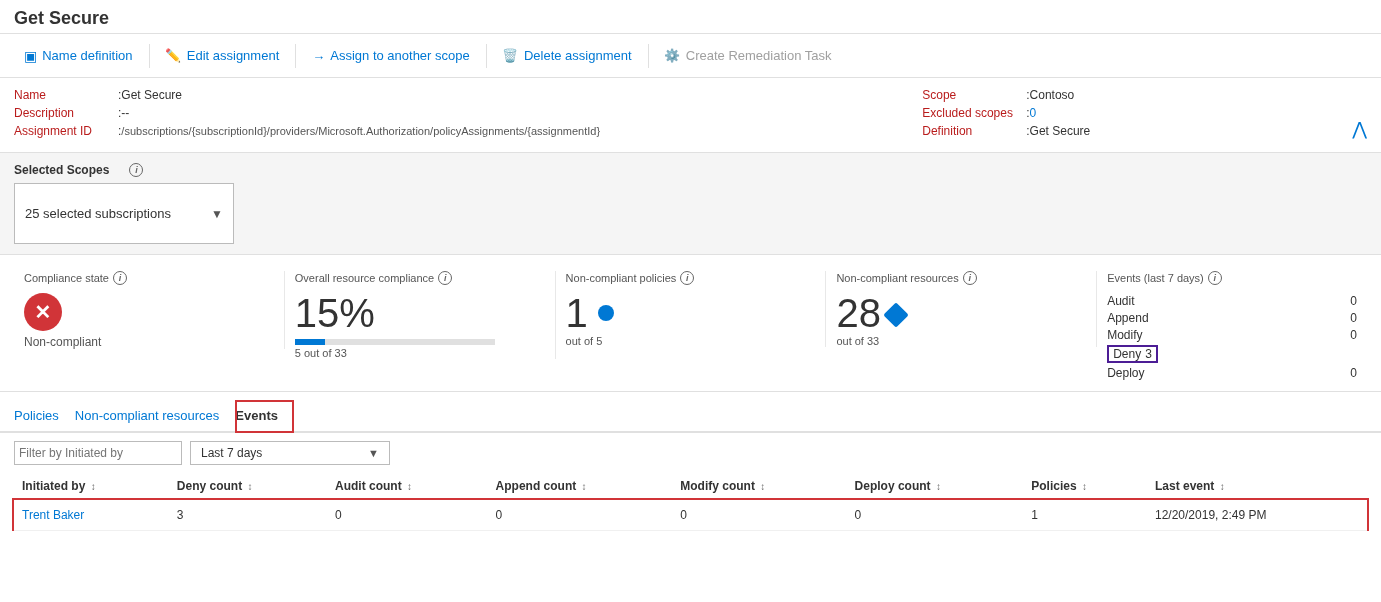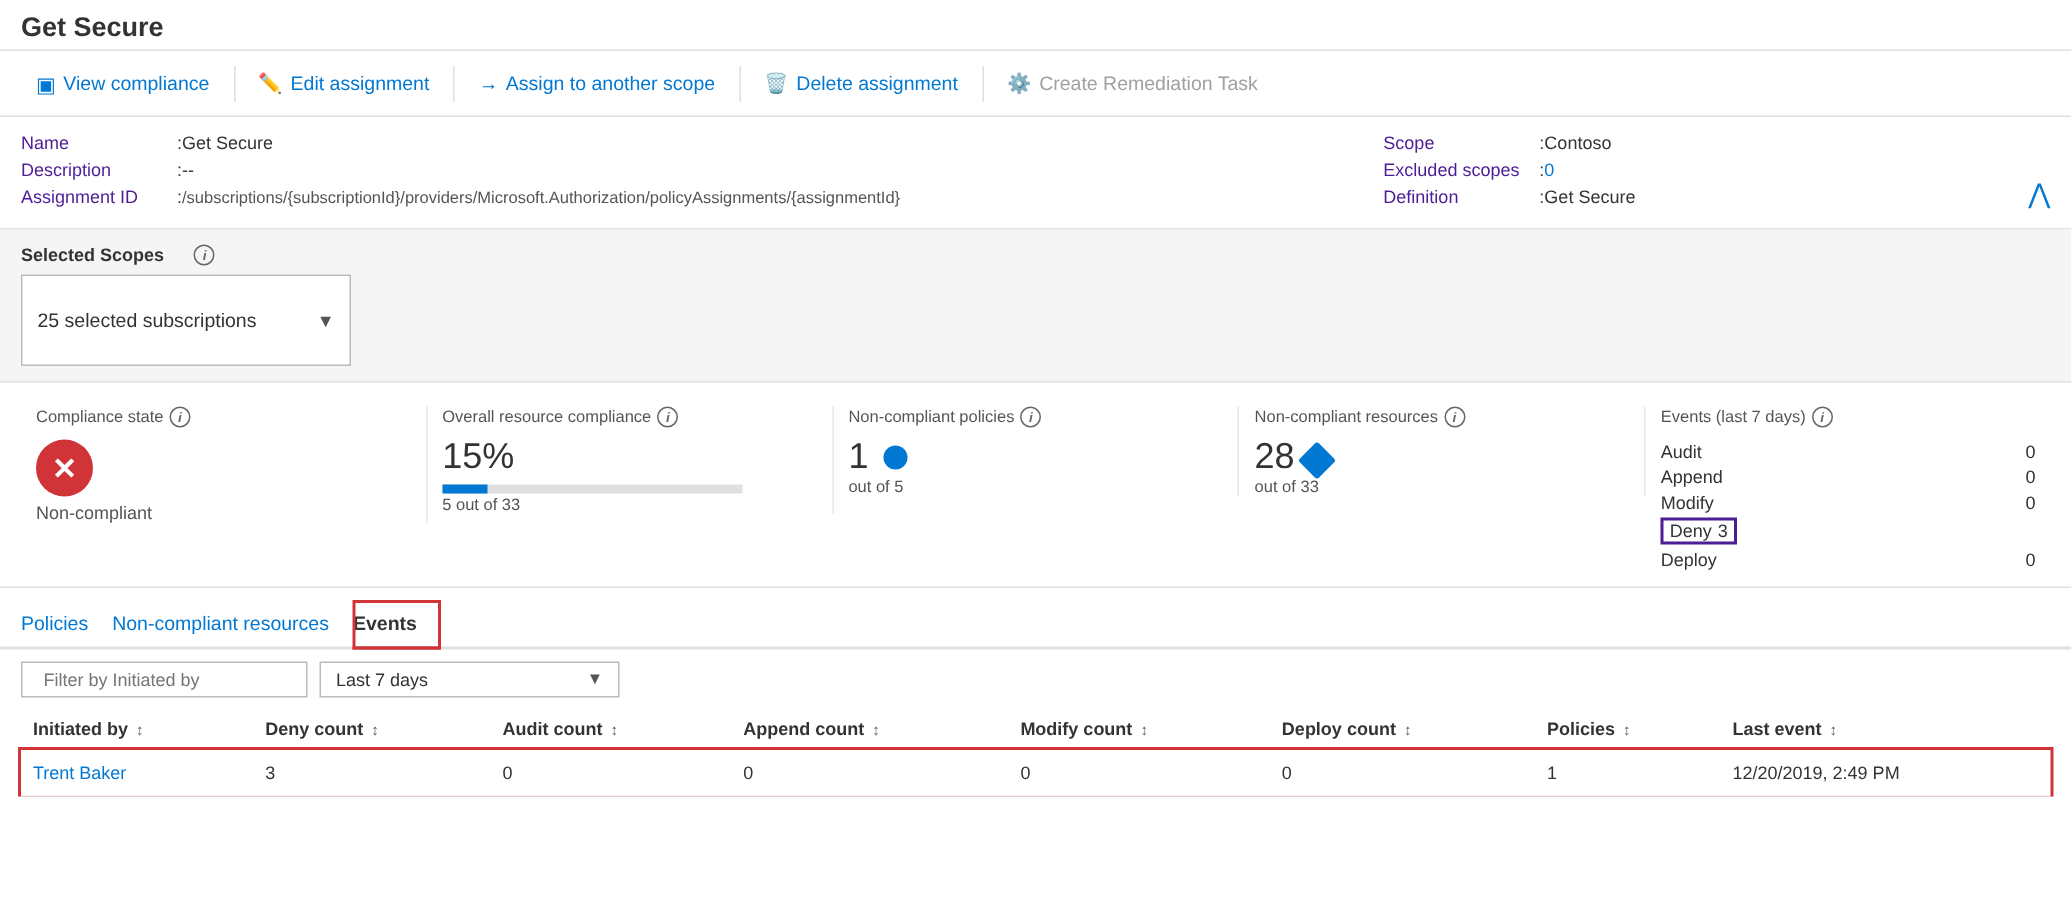--- a/index.html
+++ b/index.html
@@ -11,53 +11,53 @@
 
     .toolbar { display: flex; align-items: center; gap: 0; border-bottom: 1px solid #e0e0e0; padding: 0 10px; height: 44px; }
     .toolbar-btn { display: flex; align-items: center; gap: 5px; padding: 0 14px; height: 100%; border: none; background: transparent; cursor: pointer; font-size: 13px; color: #0078d4; text-decoration: none; white-space: nowrap; }
     .toolbar-btn.disabled { color: #a0a0a0; cursor: default; }
     .toolbar-separator { width: 1px; height: 24px; background: #e0e0e0; margin: 0 2px; }
 
     .metadata-section { display: flex; padding: 10px 14px; border-bottom: 1px solid #e0e0e0; gap: 20px; }
     .metadata-left { flex: 1; }
     .metadata-right { flex: 0 0 400px; }
     .meta-row { display: flex; margin-bottom: 4px; align-items: baseline; }
-    .meta-label { color: #4c1d95; min-width: 100px; font-size: 12px; }
+    .meta-label { color: #b91c1c; min-width: 100px; font-size: 12px; }
     .meta-value { color: #333; font-size: 12px; }
     .meta-value.link { color: #0078d4; cursor: pointer; }
     .collapse-btn { display: flex; justify-content: center; cursor: pointer; color: #0078d4; font-size: 16px; padding: 2px 0; }
 
     .scopes-section { background: #f5f5f5; padding: 10px 14px; border-bottom: 1px solid #e0e0e0; }
     .scopes-label { font-size: 12px; font-weight: 600; margin-bottom: 6px; display: flex; align-items: center; gap: 20px; }
     .scopes-dropdown { display: flex; align-items: center; background: #fff; border: 1px solid #bbb; padding: 22px 10px; width: 220px; cursor: pointer; font-size: 13px; justify-content: space-between; }
 
     .stats-section { display: flex; padding: 16px 14px 10px; gap: 0; border-bottom: 1px solid #e0e0e0; align-items: flex-start; }
     .stat-block { flex: 1; padding: 0 10px; border-right: 1px solid #e8e8e8; }
     .stat-block:last-child { border-right: none; }
     .stat-title { font-size: 11px; color: #555; display: flex; align-items: center; gap: 4px; margin-bottom: 8px; }
-    .stat-value-large { font-size: 24px; font-weight: 300; line-height: 1; }
+    .stat-value-large { font-size: 40px; font-weight: 300; line-height: 1; }
     .stat-subtitle { font-size: 11px; color: #555; margin-top: 2px; }
     .progress-bar-container { margin-top: 6px; background: #e0e0e0; height: 6px; width: 200px; }
     .progress-bar-fill { height: 6px; background: #0078d4; }
     .compliance-icon { width: 38px; height: 38px; border-radius: 50%; background: #d13438; display: flex; align-items: center; justify-content: center; color: white; font-size: 20px; font-weight: 700; margin-bottom: 4px; }
     .compliance-label { font-size: 12px; color: #555; }
     .policy-icon { display: inline-block; width: 16px; height: 16px; background: #0078d4; border-radius: 50%; vertical-align: middle; margin-left: 4px; }
     .events-grid { display: grid; grid-template-columns: 1fr; gap: 1px; }
     .event-row { display: flex; justify-content: space-between; font-size: 12px; padding: 1px 0; }
     .event-label { color: #333; }
     .event-count { color: #333; margin-left: 4px; }
     .deny-highlight { display: inline-flex; align-items: center; border: 2px solid #4c1d95; padding: 0 4px; text-align: right; }
 
     .tabs-section { display: flex; border-bottom: 2px solid #e0e0e0; padding: 0 14px; margin-top: 8px; gap: 0; }
     .tab { padding: 8px 16px 8px 0; cursor: pointer; font-size: 13px; color: #0078d4; border-bottom: 2px solid transparent; margin-bottom: -2px; }
     .tab.active { color: #333; border-bottom: 2px solid #d13438; font-weight: 600; outline: 2px solid #d13438; outline-offset: -2px; }
     .tab:not(.active) { color: #0078d4; }
 
     .filter-row { display: flex; align-items: center; gap: 8px; padding: 8px 14px; }
-    .filter-input { border: 1px solid #bbb; padding: 4px 14px; font-size: 12px; width: 191px; color: #737373; }
+    .filter-input { border: 1px solid #bbb; padding: 4px 4px; font-size: 12px; width: 168px; color: #737373; }
     .filter-dropdown { display: flex; align-items: center; border: 1px solid #bbb; padding: 4px 10px; font-size: 12px; width: 200px; cursor: pointer; justify-content: space-between; background: #fff; }
 
     .table-section { padding: 0 14px; }
     .data-table { width: 100%; border-collapse: collapse; font-size: 12px; }
     .data-table th { text-align: left; padding: 6px 8px; color: #333; font-weight: 600; border-bottom: 1px solid #e0e0e0; white-space: nowrap; }
     .data-table th .sort-icon { color: #666; font-size: 10px; margin-left: 2px; }
     .data-table td { padding: 8px 8px; border-bottom: 1px solid #f0f0f0; }
     .table-link { color: #0078d4; cursor: pointer; text-decoration: none; }
 
     .info-icon { display: inline-flex; align-items: center; justify-content: center; width: 14px; height: 14px; border-radius: 50%; border: 1px solid #666; color: #666; font-size: 9px; cursor: pointer; font-style: italic; font-weight: bold; }
@@ -65,21 +65,21 @@
 </head>
 <body>
 
 <div class="page-header">
   <div class="page-title">Get Secure</div>
 </div>
 
 <div class="toolbar">
   <button class="toolbar-btn">
     <span style="font-size:14px;">▣</span>
-    <span>View compliance</span>
+    <span>Name definition</span>
   </button>
   <div class="toolbar-separator"></div>
   <button class="toolbar-btn">
     <span style="font-size:13px;">✏️</span>
     <span>Edit assignment</span>
   </button>
   <div class="toolbar-separator"></div>
   <button class="toolbar-btn">
     <span style="font-size:13px;">→</span>
     <span>Assign to another scope</span>

